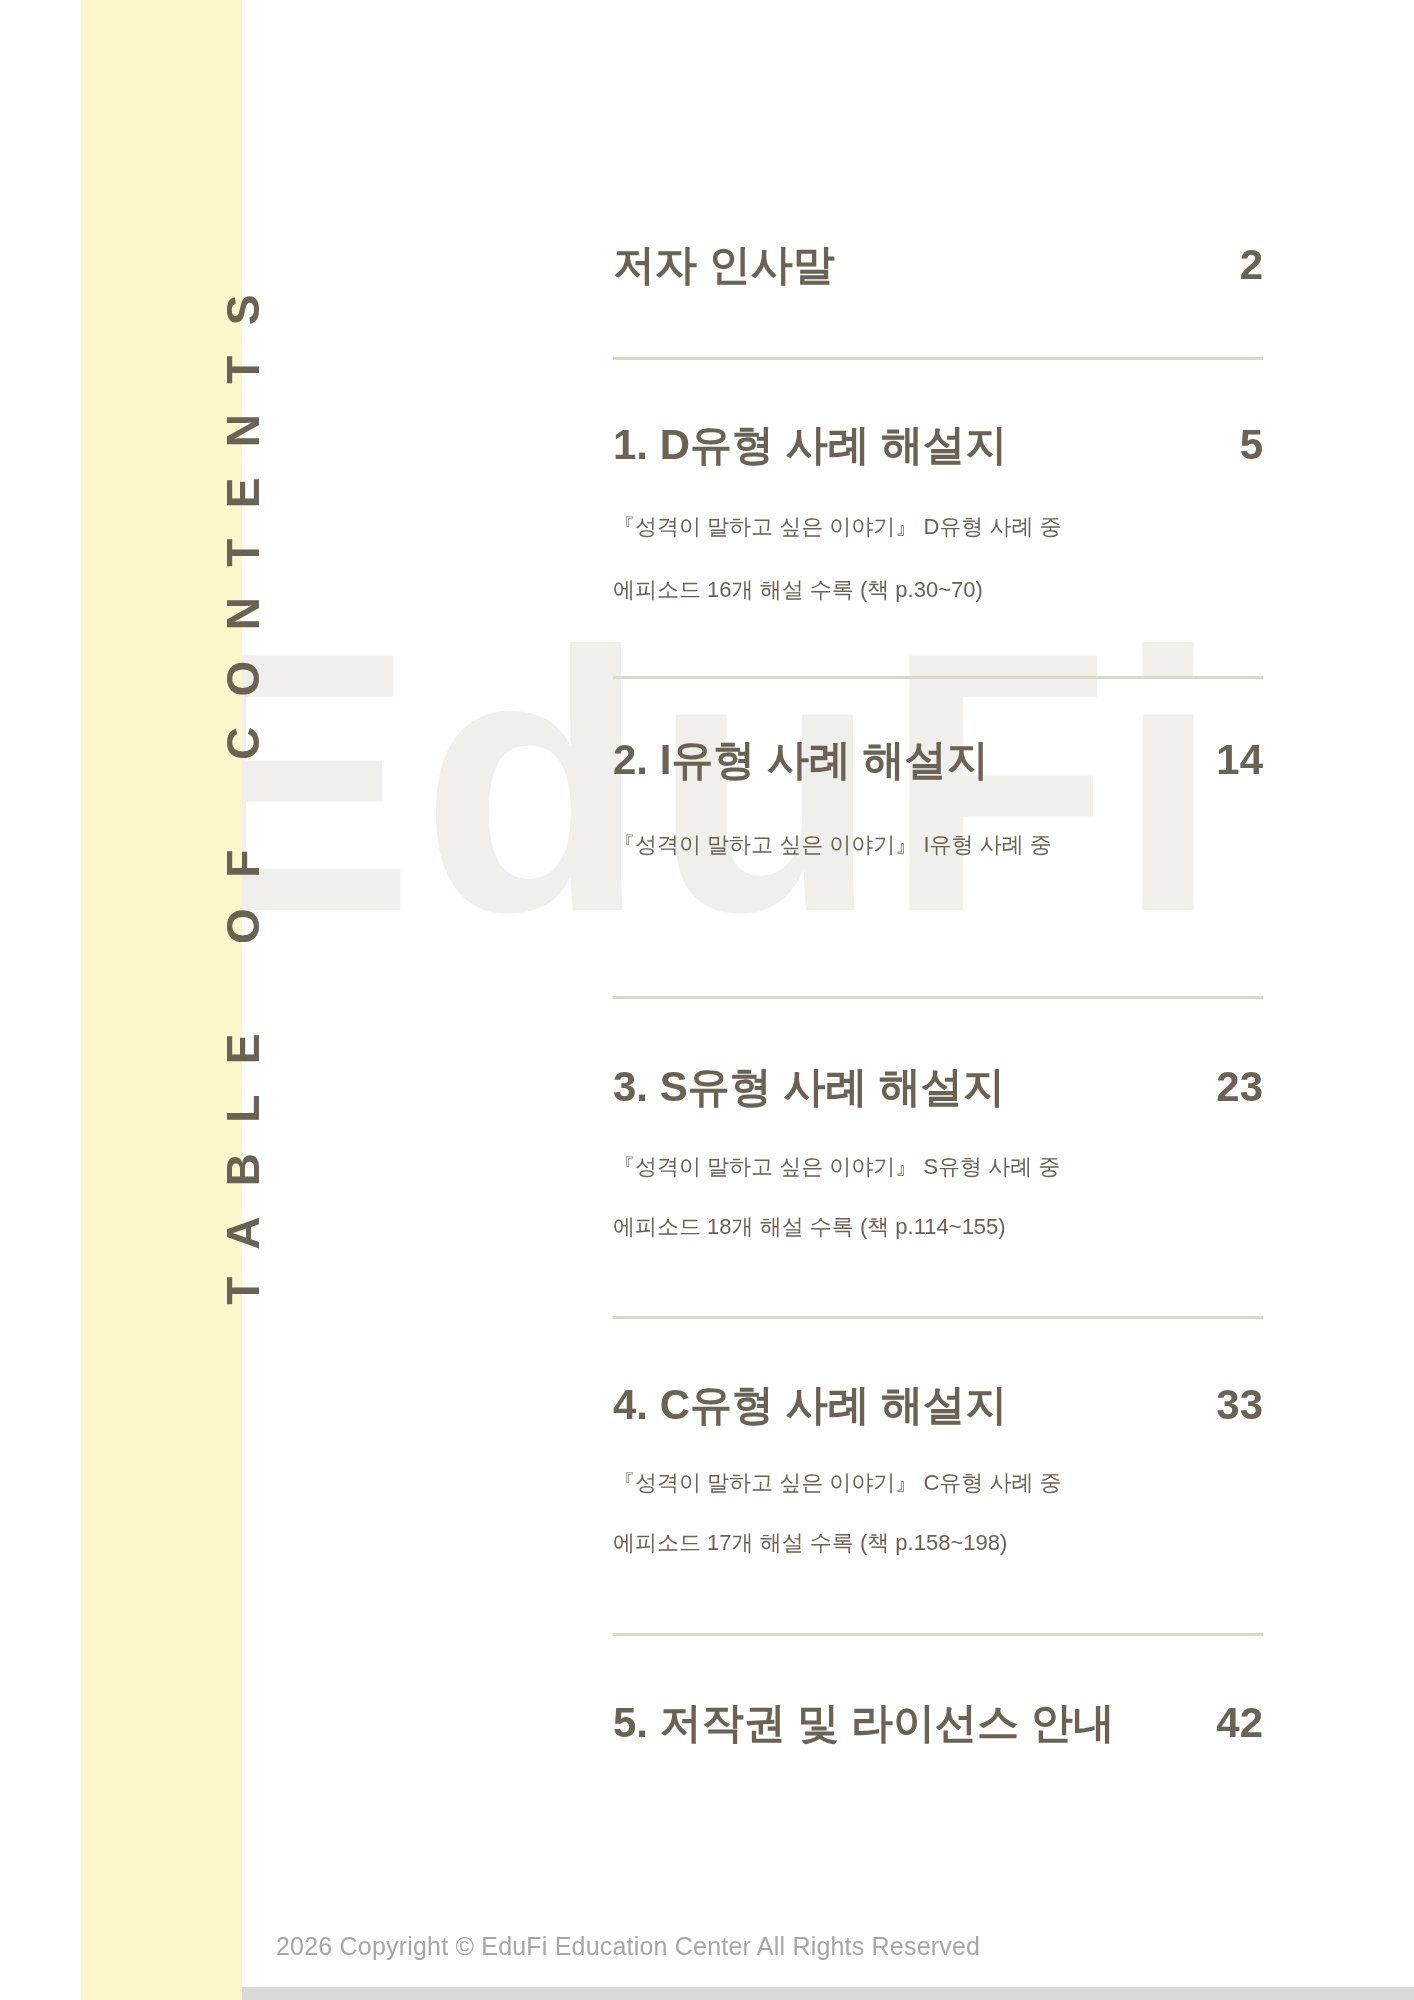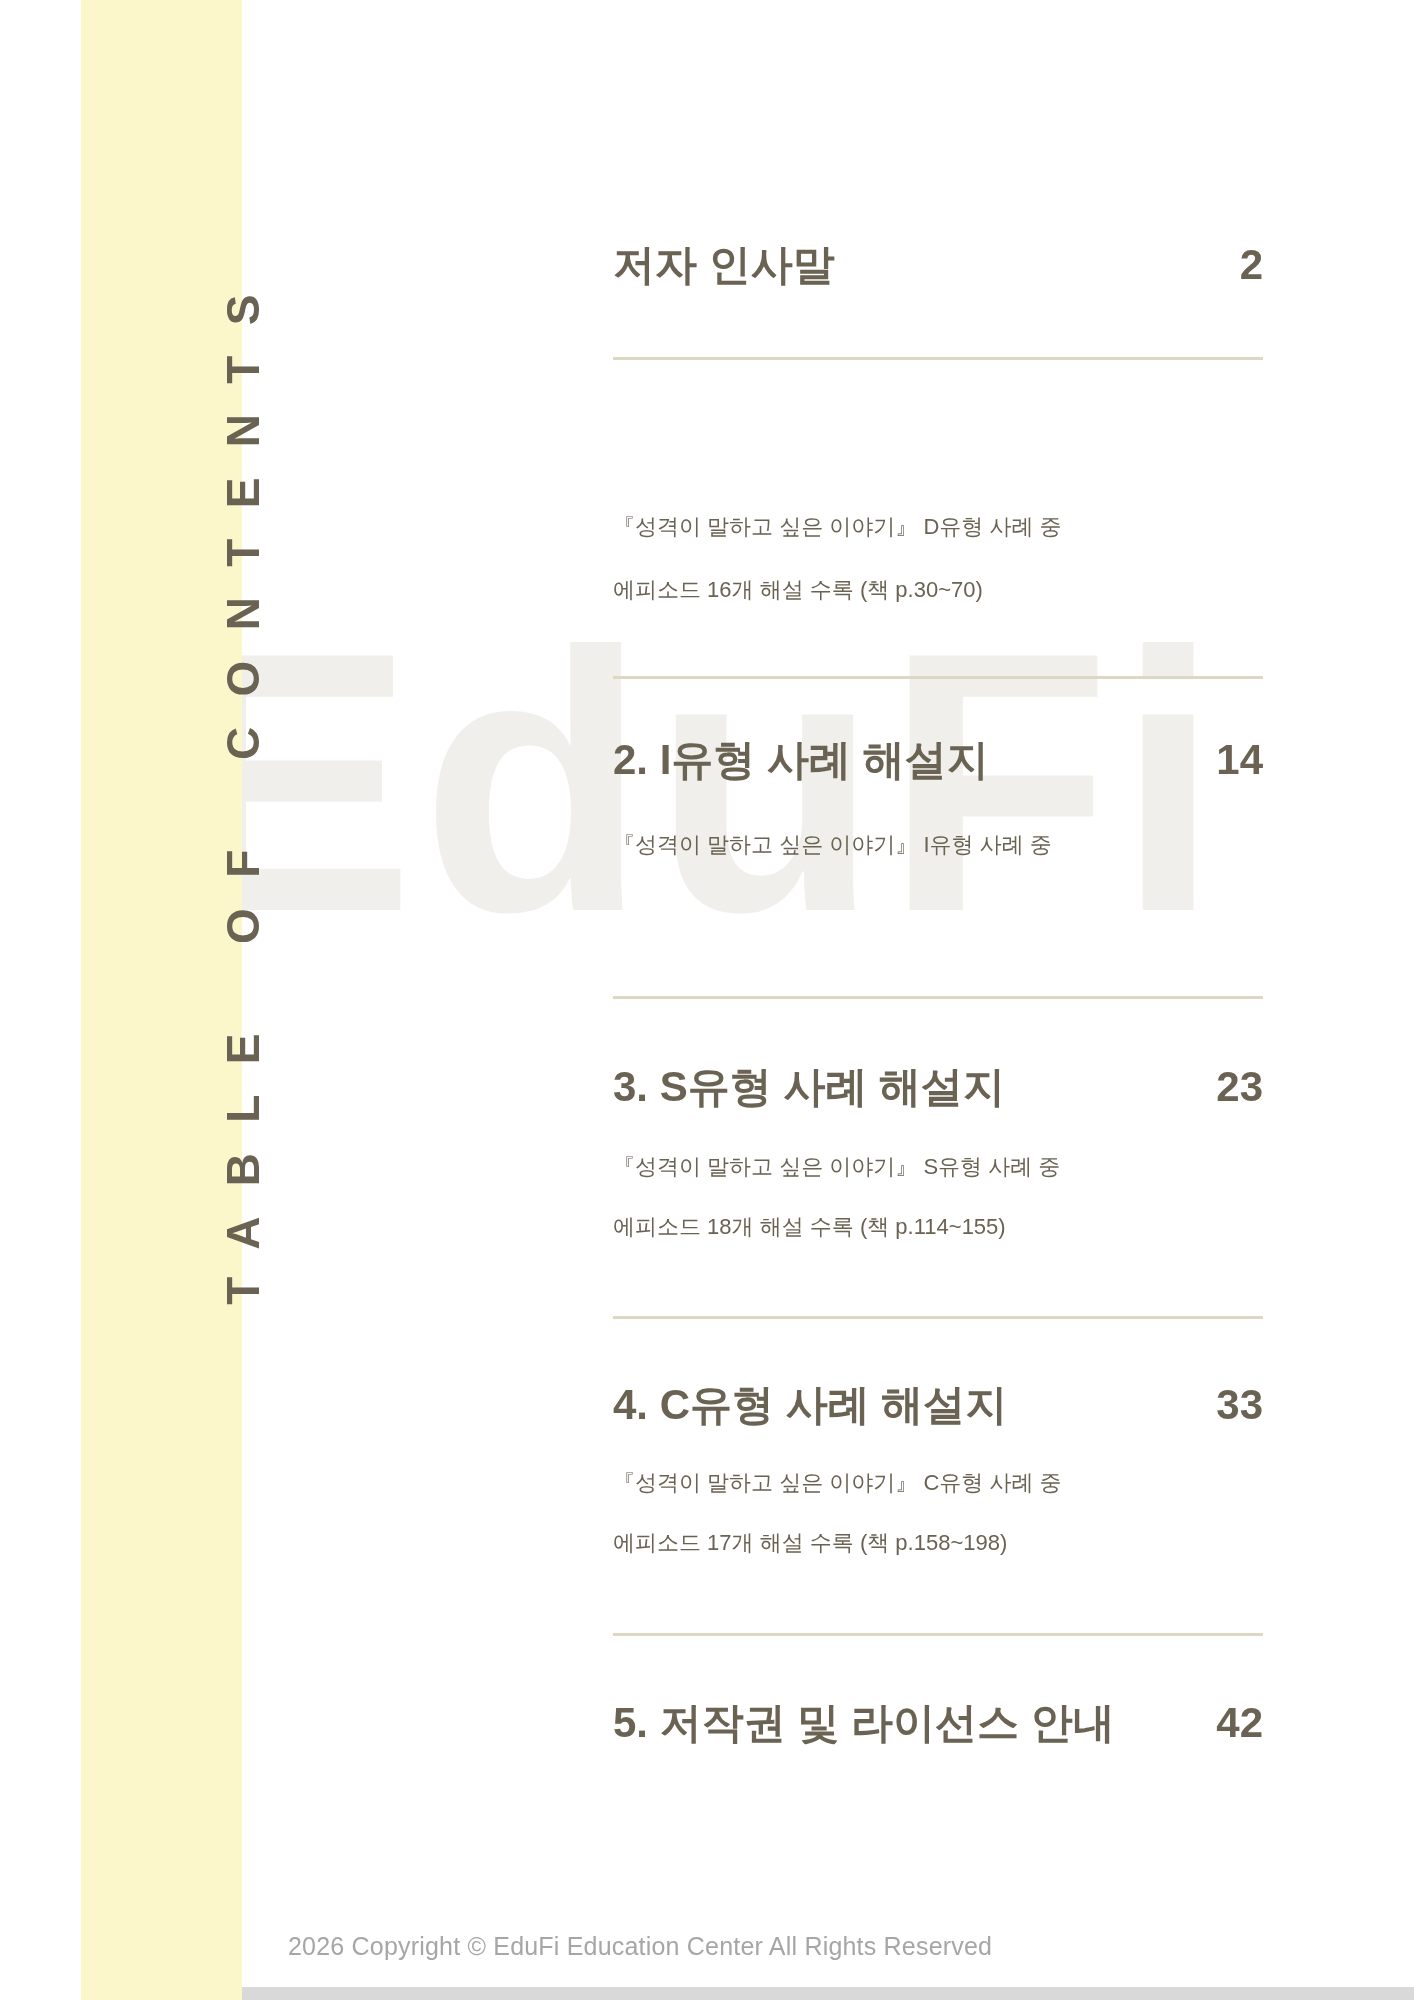--- a/index.html
+++ b/index.html
@@ -106,21 +106,20 @@
 
   .footer {
     position: absolute;
     left: 276px;
     top: 1932px;
     z-index: 3;
     font-size: 25px;
     font-weight: 400;
     color: #a6a6a6;
     letter-spacing: 0.2px;
-    margin-left: 12px;
   }
 
   .bottom-strip {
     position: absolute;
     left: 242px;
     top: 1987px;
     width: 1172px;
     height: 13px;
     background: #d9d9d9;
     z-index: 2;
@@ -138,20 +137,24 @@
   </div>
 
   <div class="toc">
 
     <div class="title-row" style="top:237px">
       <span class="entry-title">저자 인사말</span>
       <span class="entry-page">2</span>
     </div>
     <div class="divider" style="top:357px"></div>
 
+    <div class="title-row" style="top:417px">
+      <span class="entry-title">1. D유형 사례 해설지</span>
+      <span class="entry-page">5</span>
+    </div>
     <div class="entry-desc" style="top:505px">『성격이 말하고 싶은 이야기』 D유형 사례 중</div>
     <div class="entry-desc" style="top:568px">에피소드 16개 해설 수록 (책 p.30~70)</div>
     <div class="divider" style="top:676px"></div>
 
     <div class="title-row" style="top:732px">
       <span class="entry-title">2. I유형 사례 해설지</span>
       <span class="entry-page">14</span>
     </div>
     <div class="entry-desc" style="top:823px">『성격이 말하고 싶은 이야기』 I유형 사례 중</div>
     <div class="divider" style="top:996px"></div>

